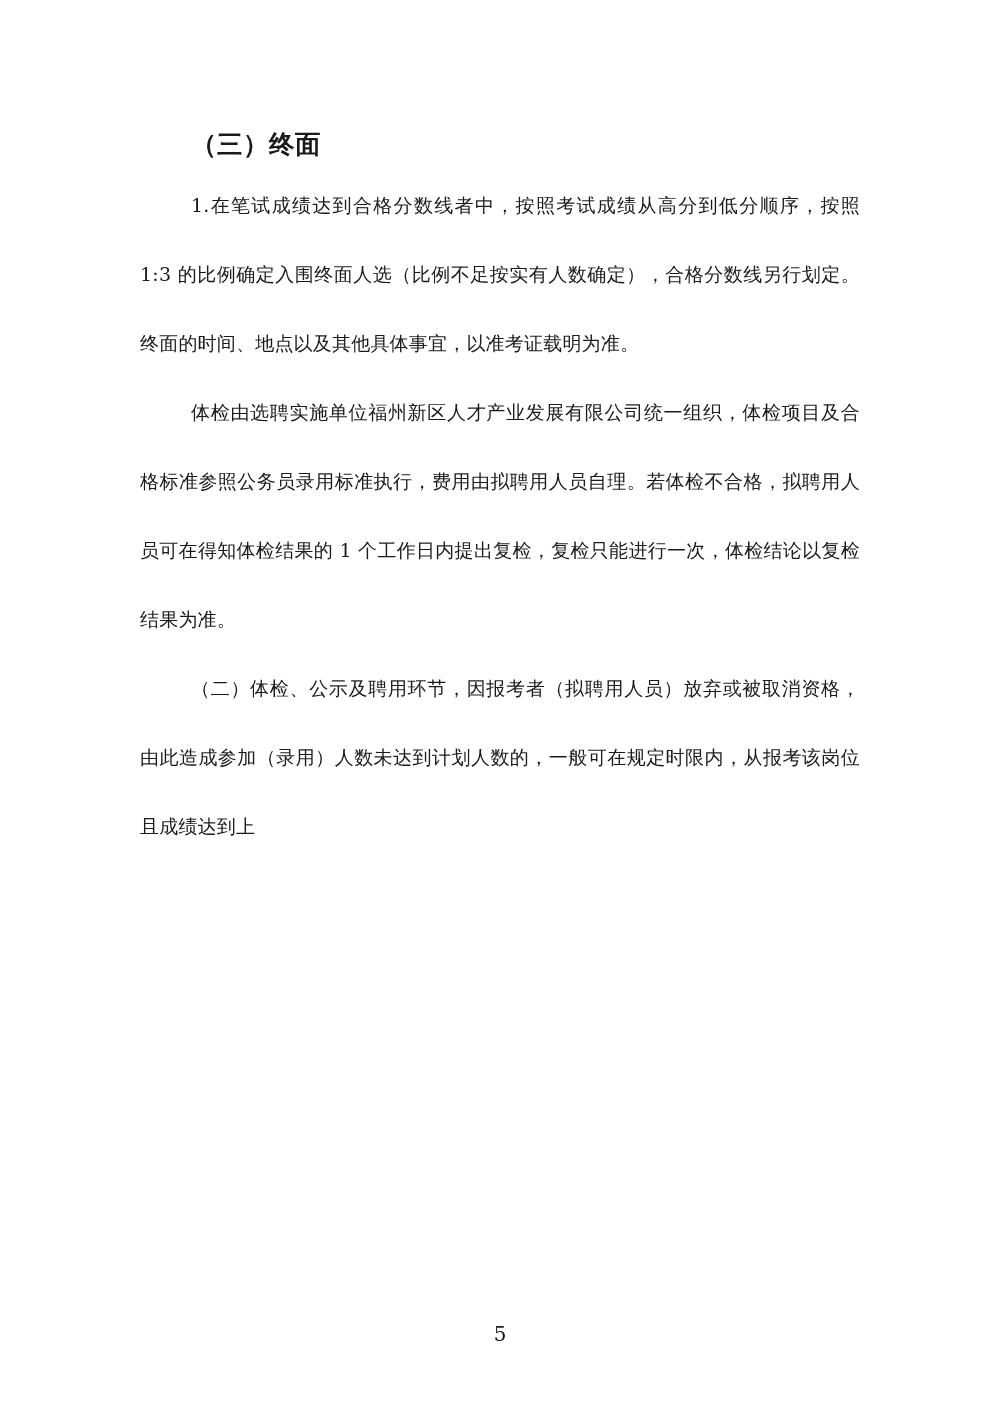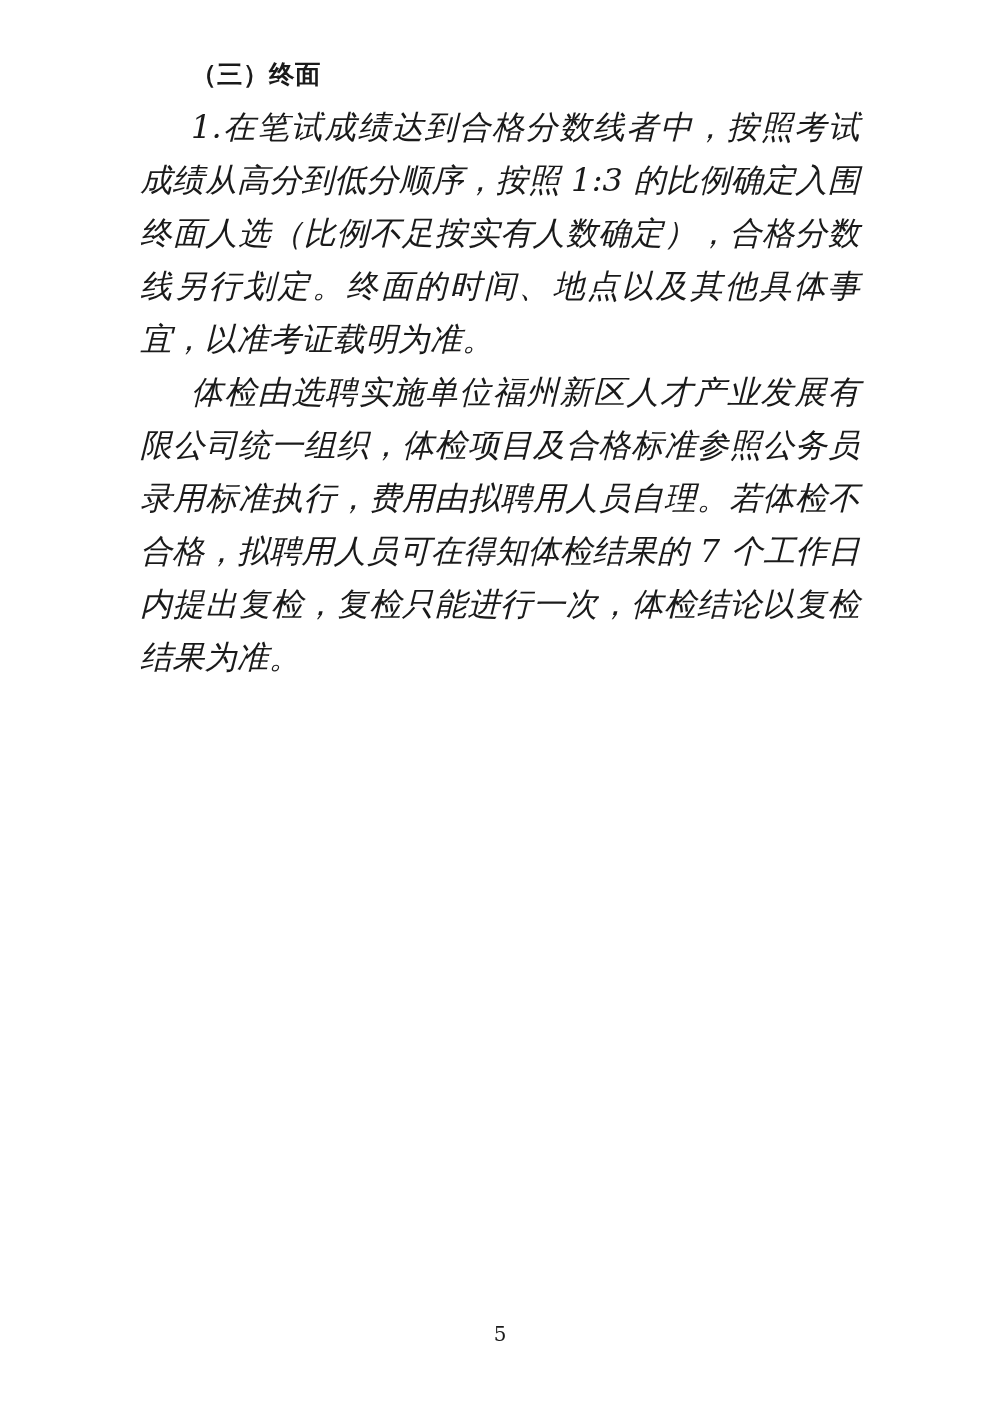--- a/index.html
+++ b/index.html
@@ -15,34 +15,33 @@
     position: relative;
     overflow: hidden;
   }
   .page {
     position: absolute;
     left: 0;
     top: 0;
     width: 1000px;
     height: 1414px;
     box-sizing: border-box;
-    padding: 48px 140px 60px 140px;
+    padding: 118px 140px 60px 140px;
   }
   .doc-body {
     width: 720px;
     margin: 0 auto;
   }
   .para {
-    font-size: 32px;
-    line-height: 53px;
+    font-size: 19px;
+    line-height: 69px;
     text-align: justify;
     text-justify: inter-ideograph;
     margin: 0 0 0 0;
     letter-spacing: 0.2px;
-    font-style: italic;
   }
   .indent {
     text-indent: 51px;
   }
   .heading {
     font-size: 25.5px;
     line-height: 53px;
     font-weight: bold;
     text-indent: 51px;
     margin: 0;
@@ -72,20 +71,21 @@
 
 <div class="page">
   <div class="doc-body">
 
     <p class="subheading">（三）终面</p>
 
     <p class="para indent">1.在笔试成绩达到合格分数线者中，按照考试成绩从高分到低分顺序，按照 1:3 的比例确定入围终面人选（比例不足按实有人数确定），合格分数线另行划定。终面的时间、地点以及其他具体事宜，以准考证载明为准。</p>
 
 
 
-    <p class="para indent">体检由选聘实施单位福州新区人才产业发展有限公司统一组织，体检项目及合格标准参照公务员录用标准执行，费用由拟聘用人员自理。若体检不合格，拟聘用人员可在得知体检结果的 7 个工作日内提出复检，复检只能进行一次，体检结论以复检结果为准。</p>
+    <p class="para indent">体检由选聘实施单位福州新区人才产业发展有限公司统一组织，体检项目及合格标准参照公务员录用标准执行，费用由拟聘用人员自理。若体检不合格，拟聘用人员可在得知体检结果的 1 个工作日内提出复检，复检只能进行一次，体检结论以复检结果为准。</p>
 
 
 
+    <p class="para indent">（二）体检、公示及聘用环节，因报考者（拟聘用人员）放弃或被取消资格，由此造成参加（录用）人数未达到计划人数的，一般可在规定时限内，从报考该岗位且成绩达到上</p>
 
   </div>
   <div class="page-number">5</div>
 </div>
 
 </body></html>

